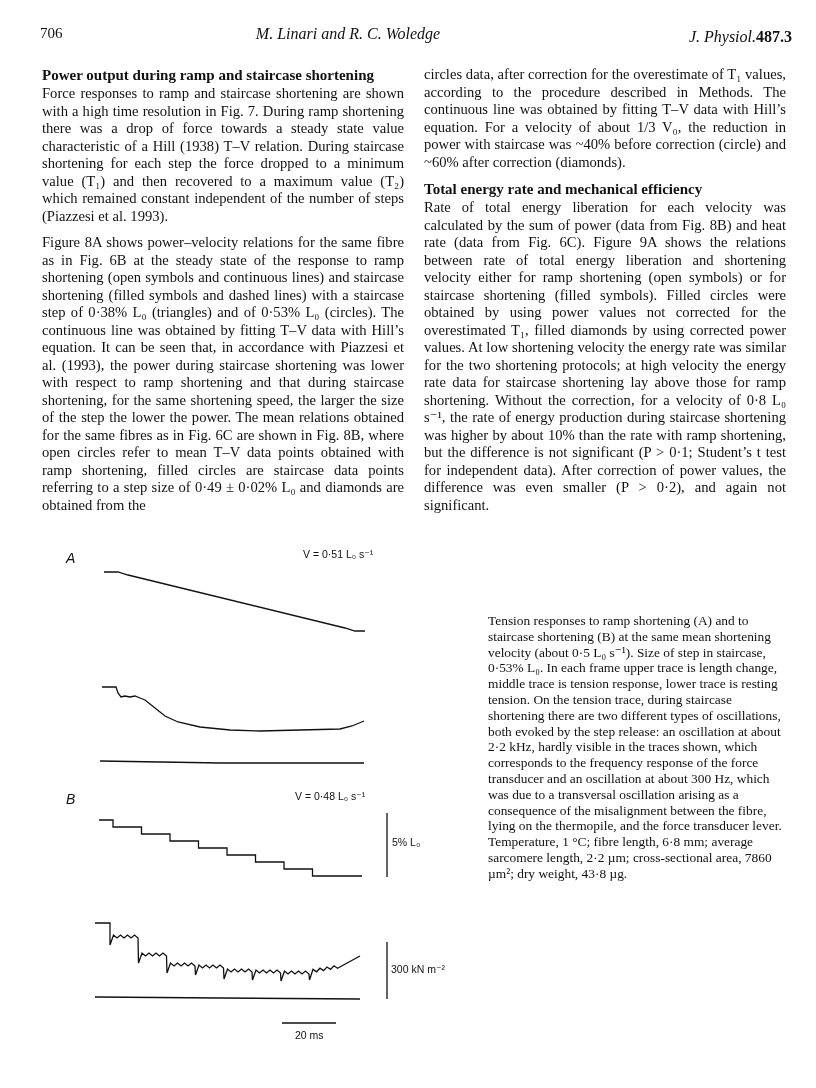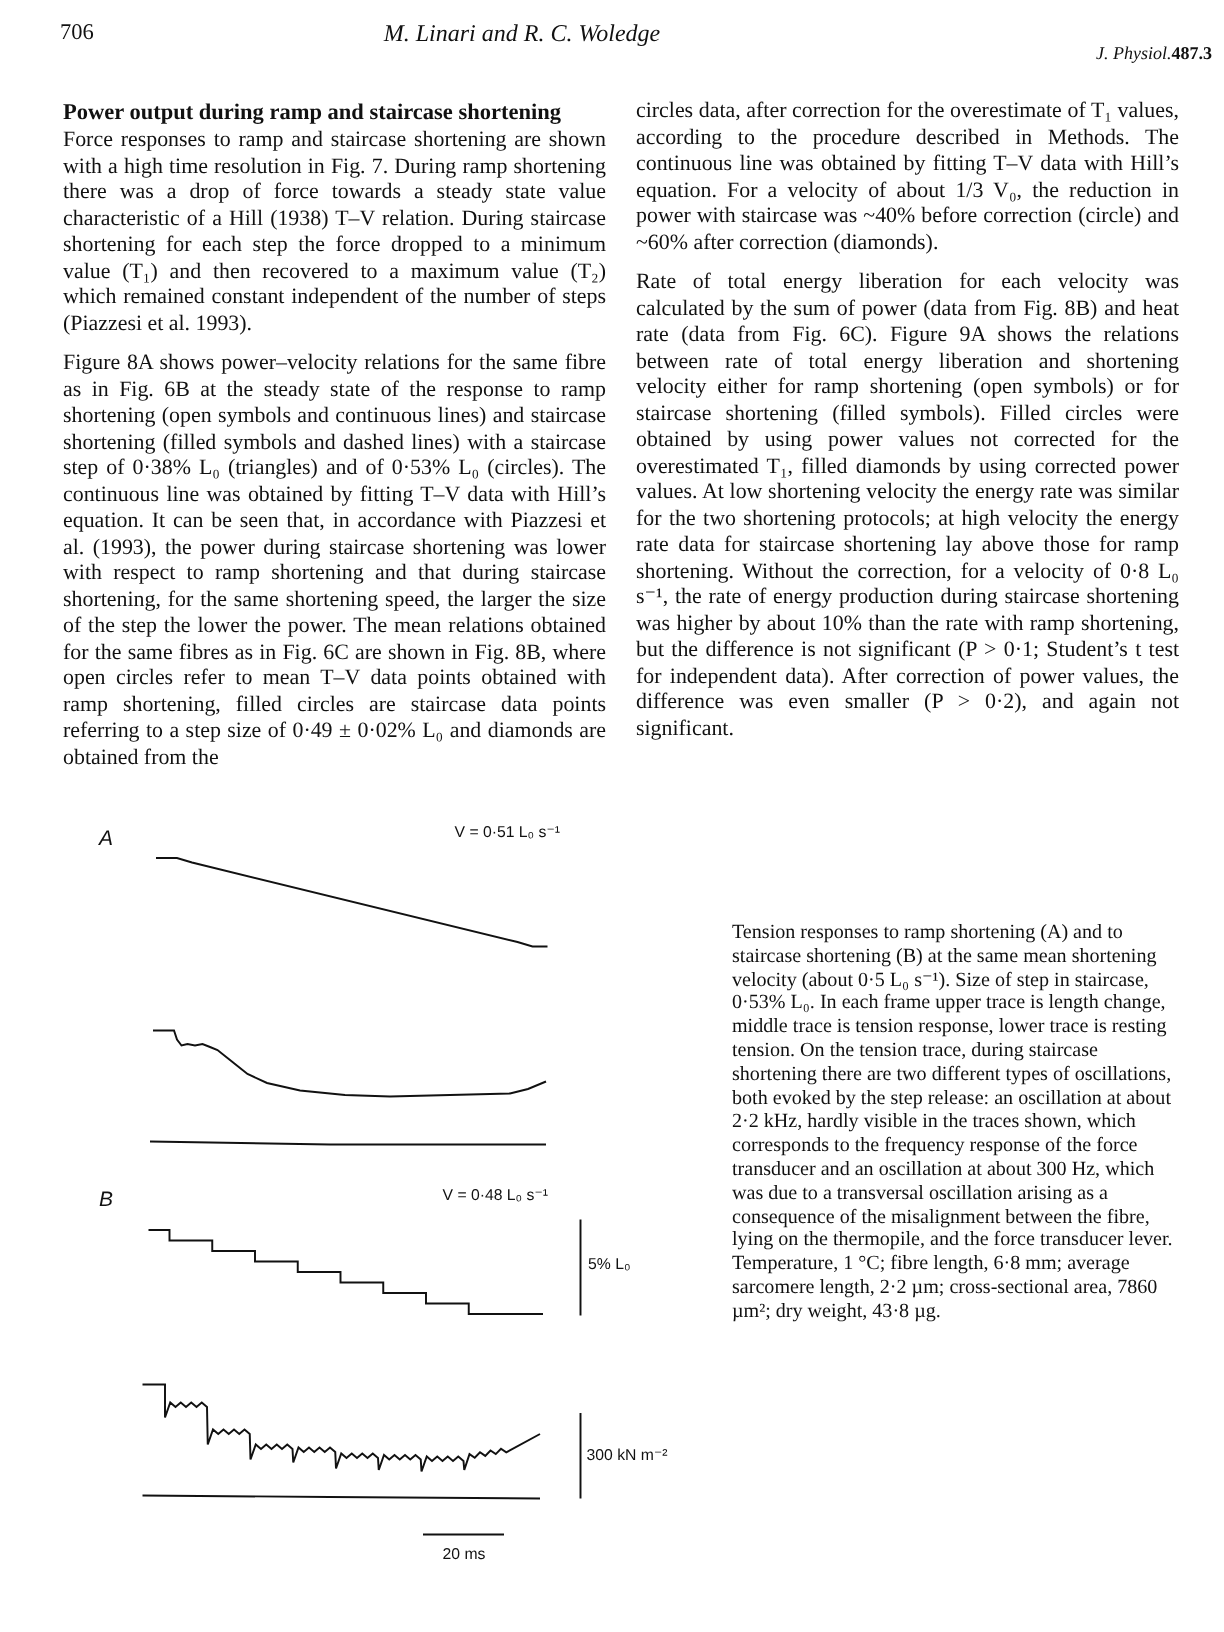--- a/index.html
+++ b/index.html
@@ -1,22 +1,22 @@
 <!DOCTYPE html>
 <html><head>
 <meta charset="utf-8">
 <style>
   html, body { margin: 0; padding: 0; background: #ffffff; }
   body { width: 816px; height: 1088px; position: relative; overflow: hidden;
          font-family: "Liberation Serif", "DejaVu Serif", serif; color: #111; }
   .abs { position: absolute; }
-  .running-head { top: 14px; font-size: 15px; }
+  .running-head { top: 25px; font-size: 15px; }
   #page-num { left: 40px; }
   #authors { left: 0; width: 696px; text-align: center; font-style: italic; font-size: 16px; }
-  #journal { right: 8px; font-size: 12px; font-style: italic; top: 28px; }
+  #journal { right: 24px; font-size: 16px; font-style: italic; top: 28px; }
   #journal b { font-style: normal; }
   .col { position: absolute; width: 362px; font-size: 14.6px; line-height: 17.5px; text-align: justify; }
   #col-left { left: 42px; top: 66px; }
   #col-right { left: 424px; top: 66px; }
   .col h2 { font-size: 15px; font-weight: bold; margin: 0 0 1px 0; line-height: 18px; text-align: left; }
   .col p { margin: 0 0 9px 0; }
   .fig { position: absolute; left: 0; top: 0; width: 816px; height: 1088px; }
   .fig text { font-family: "Liberation Sans", "DejaVu Sans", sans-serif; fill: #111; }
   #caption { left: 488px; top: 613px; width: 300px; font-size: 13.4px; line-height: 15.8px; }
   #caption .cap-title { font-weight: bold; font-size: 14px; line-height: 16.5px; margin-bottom: 3px; }
@@ -29,20 +29,21 @@
 <div class="abs" id="journal"><span>J. Physiol.</span><b>487.3</b></div>
 
 <div class="col" id="col-left">
   <h2>Power output during ramp and staircase shortening</h2>
   <p>Force responses to ramp and staircase shortening are shown with a high time resolution in Fig. 7. During ramp shortening there was a drop of force towards a steady state value characteristic of a Hill (1938) T–V relation. During staircase shortening for each step the force dropped to a minimum value (T₁) and then recovered to a maximum value (T₂) which remained constant independent of the number of steps (Piazzesi et al. 1993).</p>
   <p>Figure 8A shows power–velocity relations for the same fibre as in Fig. 6B at the steady state of the response to ramp shortening (open symbols and continuous lines) and staircase shortening (filled symbols and dashed lines) with a staircase step of 0·38% L₀ (triangles) and of 0·53% L₀ (circles). The continuous line was obtained by fitting T–V data with Hill’s equation. It can be seen that, in accordance with Piazzesi et al. (1993), the power during staircase shortening was lower with respect to ramp shortening and that during staircase shortening, for the same shortening speed, the larger the size of the step the lower the power. The mean relations obtained for the same fibres as in Fig. 6C are shown in Fig. 8B, where open circles refer to mean T–V data points obtained with ramp shortening, filled circles are staircase data points referring to a step size of 0·49 ± 0·02% L₀ and diamonds are obtained from the</p>
 </div>
 
 <div class="col" id="col-right">
   <p>circles data, after correction for the overestimate of T₁ values, according to the procedure described in Methods. The continuous line was obtained by fitting T–V data with Hill’s equation. For a velocity of about 1/3 V₀, the reduction in power with staircase was ~40% before correction (circle) and ~60% after correction (diamonds).</p>
+  <h2>Total energy rate and mechanical efficiency</h2>
   <p>Rate of total energy liberation for each velocity was calculated by the sum of power (data from Fig. 8B) and heat rate (data from Fig. 6C). Figure 9A shows the relations between rate of total energy liberation and shortening velocity either for ramp shortening (open symbols) or for staircase shortening (filled symbols). Filled circles were obtained by using power values not corrected for the overestimated T₁, filled diamonds by using corrected power values. At low shortening velocity the energy rate was similar for the two shortening protocols; at high velocity the energy rate data for staircase shortening lay above those for ramp shortening. Without the correction, for a velocity of 0·8 L₀ s⁻¹, the rate of energy production during staircase shortening was higher by about 10% than the rate with ramp shortening, but the difference is not significant (P &gt; 0·1; Student’s t test for independent data). After correction of power values, the difference was even smaller (P &gt; 0·2), and again not significant.</p>
 </div>
 
 <svg class="fig" viewBox="0 0 816 1088" xmlns="http://www.w3.org/2000/svg">
   <g fill="none" stroke="#111" stroke-width="1.3">
 
     <path d="M104 572 L118 572 L128 575 L345 628 L355 631 L365 631"></path>
 
     <path d="M102 687 L116 687 L118 693 L121 697 L125 696 L130 697 L135 696 L140 698 L145 700 L155 708 L165 716 L178 722 L200 727 L230 730 L260 731 L300 730 L340 729 L352 726 L364 721"></path>
 

